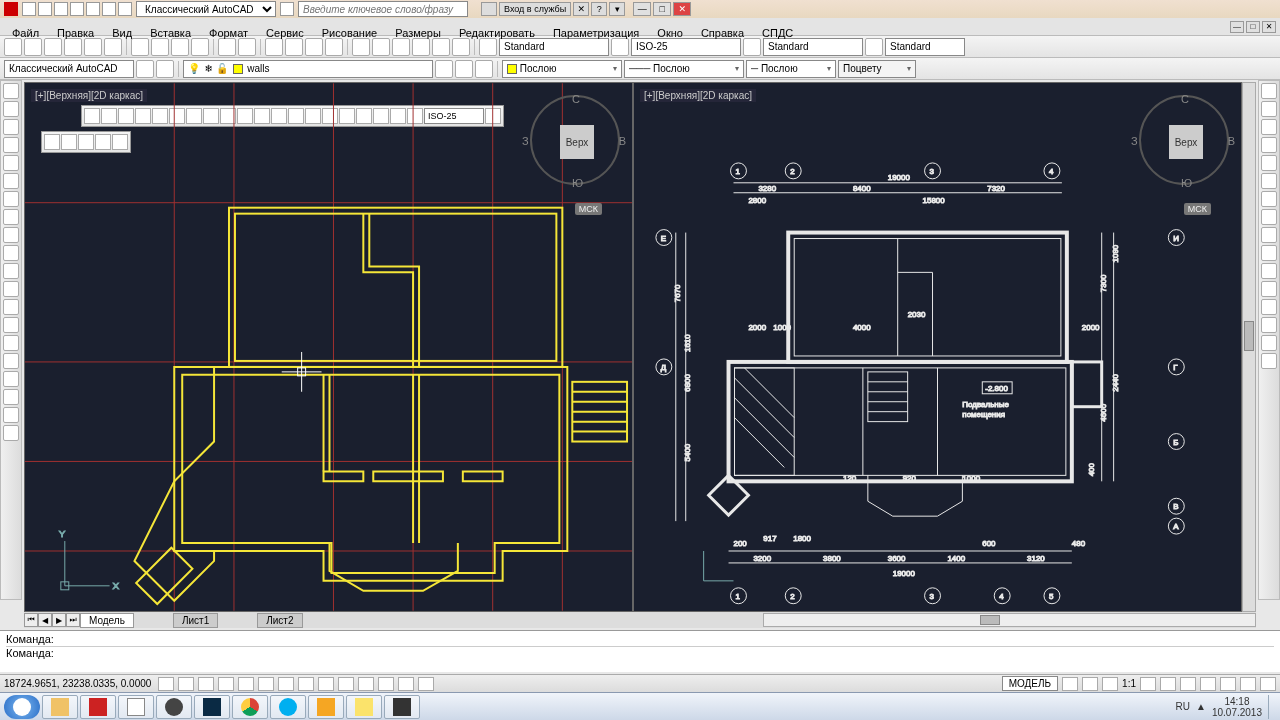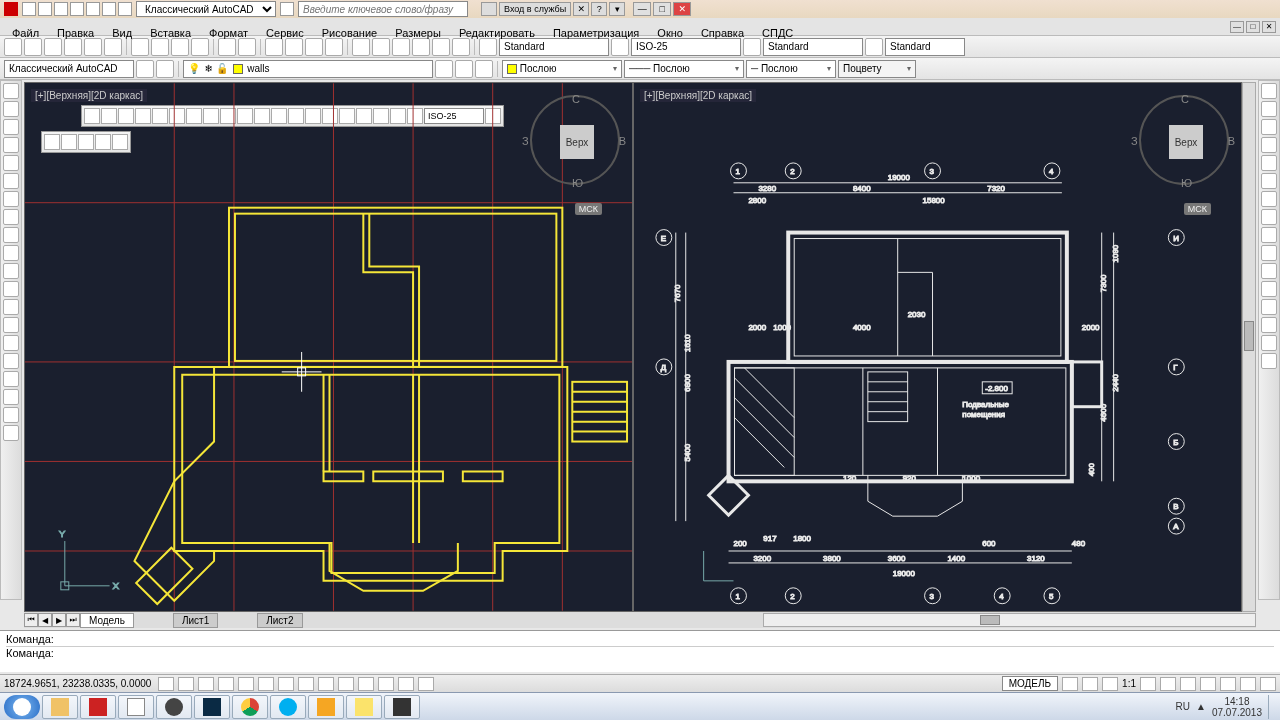--- a/index.html
+++ b/index.html
@@ -622,17 +622,17 @@
       <div class="inner" style="background:#fbe36b"></div>
     </div>
   <div class="tico">
       <div class="inner" style="background:#333"></div>
     </div>
   <div class="tray">
     <span>RU</span>
     <span>▲</span>
     <div class="clock">
       <div>14:18</div>
-        <div>07.07.2013</div>
+        <div>10.07.2013</div>
     </div>
     <div style="width:8px;height:24px;border-left:1px solid #9ab"></div>
   </div>
 </div>
 
 </body></html>

